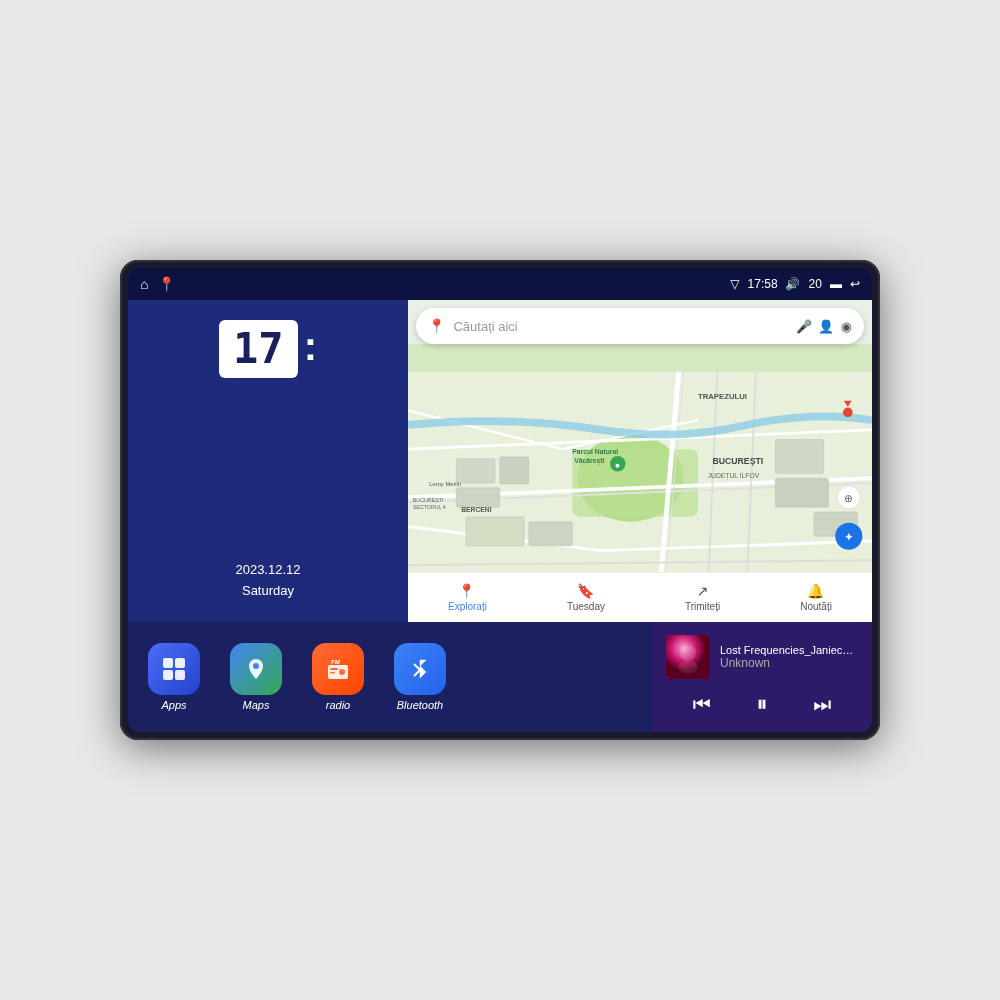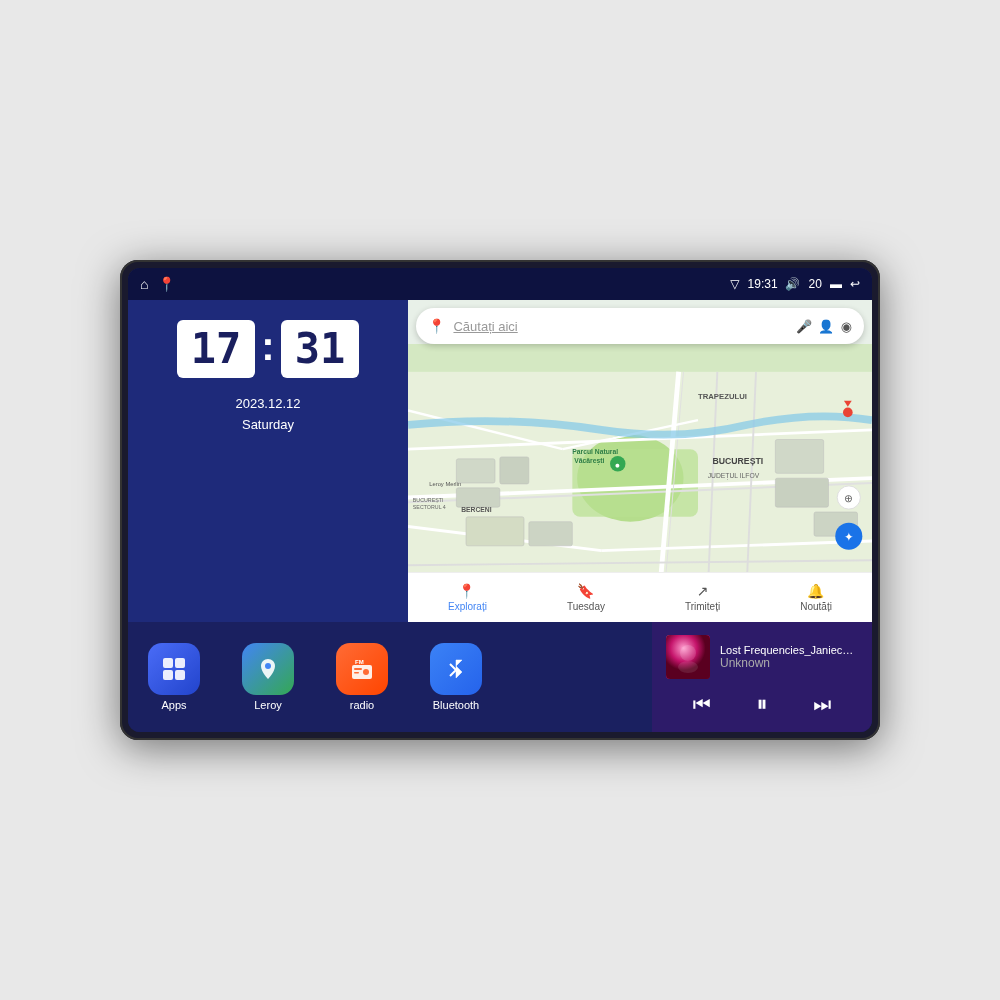--- a/index.html
+++ b/index.html
@@ -76,21 +76,21 @@
     }
 
     
     .clock-widget {
       width: 280px;
       background: #1e2a7a;
       padding: 20px;
       display: flex;
       flex-direction: column;
       align-items: center;
-      justify-content: flex-start;
+      justify-content: space-between;
       flex-shrink: 0;
     }
     .clock-display {
       display: flex;
       align-items: center;
       gap: 6px;
       margin-bottom: 16px;
     }
     .clock-digit-block {
       background: #fff;
@@ -140,21 +140,20 @@
       box-shadow: 0 2px 6px rgba(0,0,0,0.2);
     }
     .map-search-pin {
       color: #4285f4;
       font-size: 14px;
     }
     .map-search-text {
       color: #999;
       font-size: 13px;
       flex: 1;
-      text-decoration: underline;
     }
     .map-search-icons {
       display: flex;
       gap: 6px;
       color: #555;
       font-size: 13px;
     }
     .map-visual {
       flex: 1;
       background: #d4e8c2;
@@ -206,21 +205,22 @@
       flex-shrink: 0;
     }
 
     
     .apps-grid {
       flex: 1;
       display: flex;
       align-items: center;
       justify-content: flex-start;
       padding: 0 20px;
-      gap: 42px;
+      gap: 30px;
+      font-style: italic;
     }
     .app-icon-item {
       display: flex;
       flex-direction: column;
       align-items: center;
       gap: 4px;
       cursor: pointer;
     }
     .app-icon-wrap {
       width: 52px;
@@ -308,37 +308,36 @@
 <div class="device-outer">
   <div class="device-screen">
 
     <div class="status-bar">
       <div class="status-left">
         <span class="status-icon">⌂</span>
         <span class="status-icon">📍</span>
       </div>
       <div class="status-right">
         <span>▽</span>
-        <span>19:31</span>
+        <span>17:58</span>
         <span>🔊</span>
         <span>20</span>
         <span>▬</span>
         <span>↩</span>
       </div>
     </div>
 
     <div class="main-content">
 
       <div class="top-row">
 
         <div class="clock-widget">
           <div class="clock-display">
             <div class="clock-digit-block">17</div>
             <div class="clock-colon">:</div>
-            <div class="clock-digit-block">31</div>
           </div>
           <div class="clock-date">
             <span>2023.12.12</span><br>
             <span>Saturday</span>
           </div>
         </div>
 
         <div class="map-area">
 
           <div class="map-search-bar">
@@ -454,21 +453,21 @@
             <span class="app-icon-label">Apps</span>
           </div>
 
           <div class="app-icon-item">
             <div class="app-icon-wrap icon-maps">
               <svg width="28" height="28" viewBox="0 0 28 28">
                 <path d="M14 4 C10 4 7 7 7 11 C7 17 14 24 14 24 C14 24 21 17 21 11 C21 7 18 4 14 4 Z" fill="#fff" opacity="0.9"></path>
                 <circle cx="14" cy="11" r="3" fill="#4285f4"></circle>
               </svg>
             </div>
-            <span class="app-icon-label">Leroy</span>
+            <span class="app-icon-label">Maps</span>
           </div>
 
           <div class="app-icon-item">
             <div class="app-icon-wrap icon-radio">
               <svg width="28" height="28" viewBox="0 0 28 28">
                 <rect x="4" y="10" width="20" height="14" rx="2" fill="#fff" opacity="0.9"></rect>
                 <circle cx="18" cy="17" r="3" fill="#ff6b35"></circle>
                 <rect x="6" y="13" width="8" height="2" rx="1" fill="#ff6b35"></rect>
                 <rect x="6" y="17" width="5" height="1.5" rx="0.75" fill="#ff6b35"></rect>
                 <text x="7" y="9" font-size="6" fill="white" font-weight="bold">FM</text>

